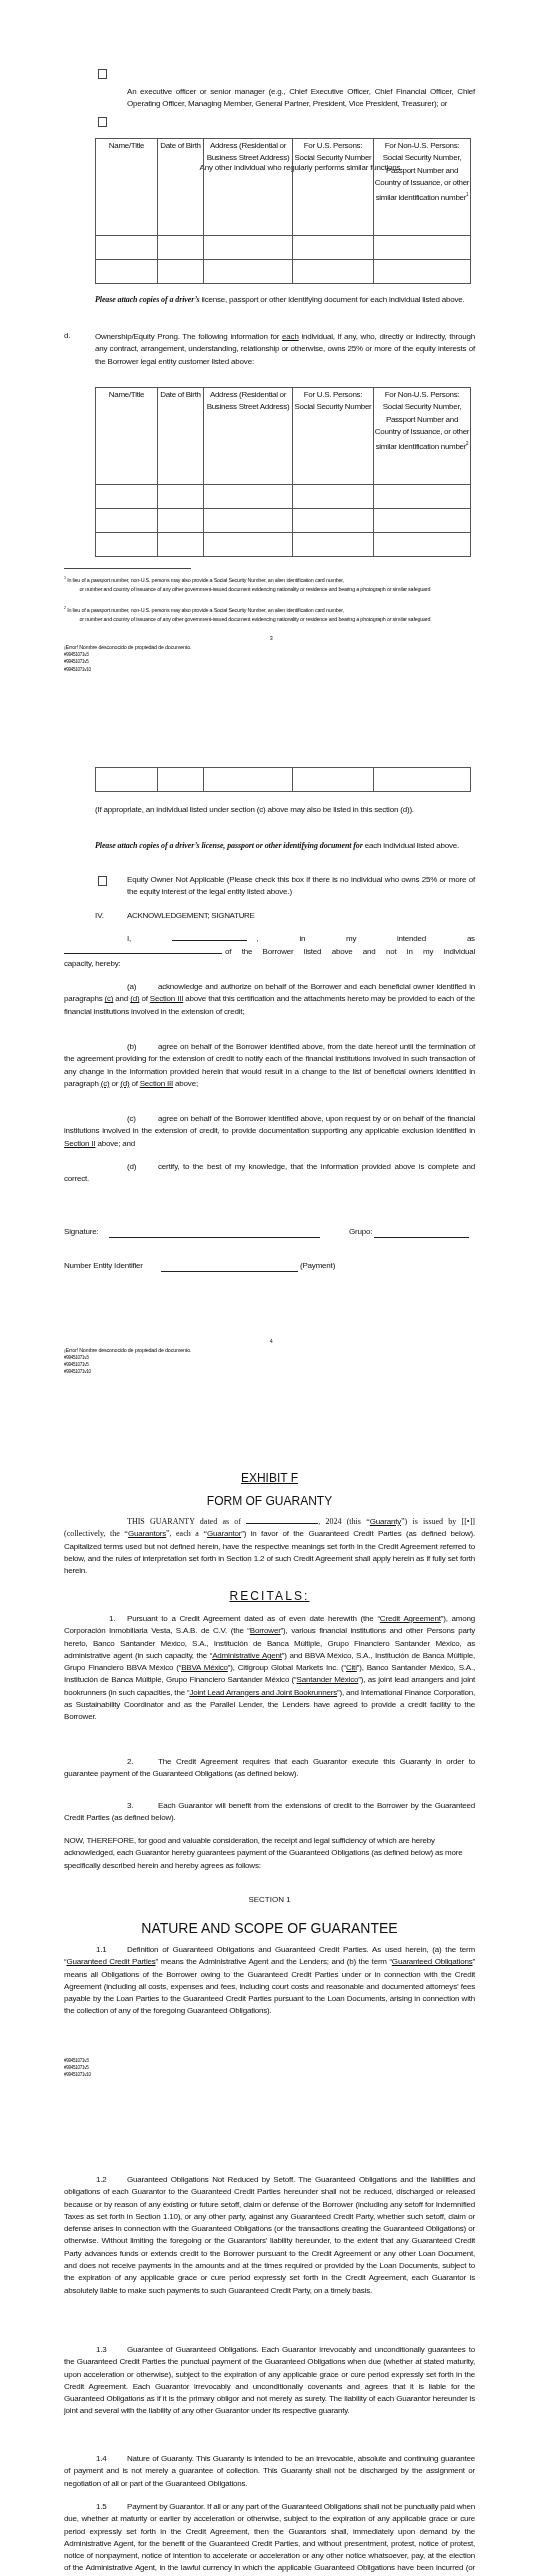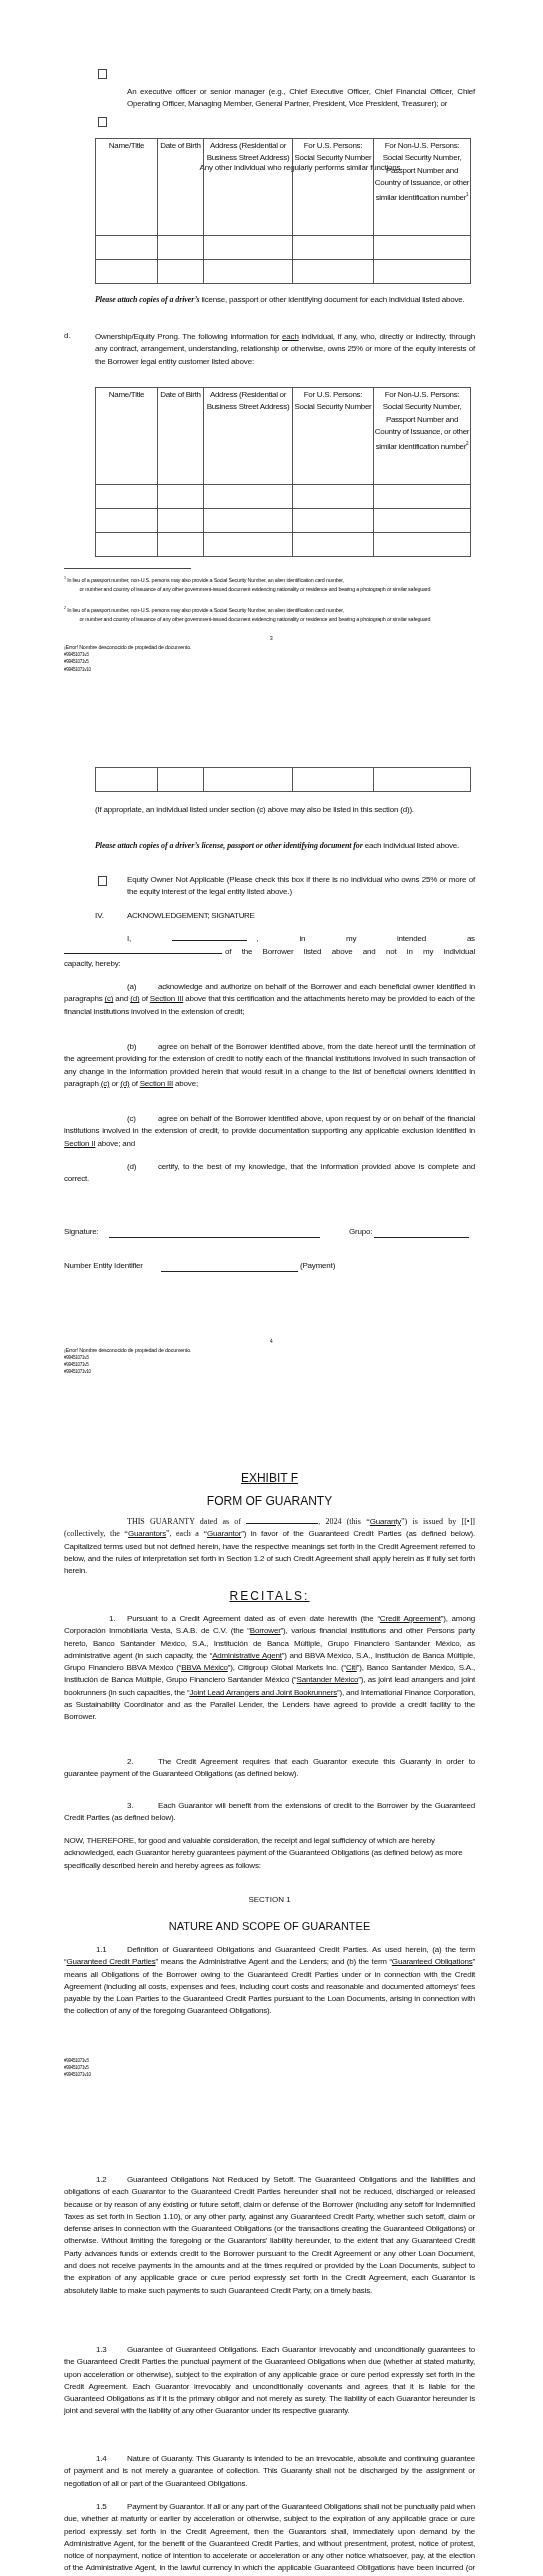--- a/index.html
+++ b/index.html
@@ -223,21 +223,21 @@
 
   <p class="p" style="top:1613px; text-indent:45px;"><span class="num-tab" style="width:18px; text-indent:0;">1.</span><span>Pursuant to a Credit Agreement dated as of even date herewith (the “</span><span class="u">Credit Agreement</span><span>”), among Corporación Inmobiliaria Vesta, S.A.B. de C.V. (the “</span><span class="u">Borrower</span><span>”), various financial institutions and other Persons party hereto, Banco Santander México, S.A., Institución de Banca Múltiple, Grupo Financiero Santander México, as administrative agent (in such capacity, the “</span><span class="u">Administrative Agent</span><span>”) and BBVA México, S.A., Institución de Banca Múltiple, Grupo Financiero BBVA México (“</span><span class="u">BBVA México</span><span>”), Citigroup Global Markets Inc. (“</span><span class="u">Citi</span><span>”), Banco Santander México, S.A., Institución de Banca Múltiple, Grupo Financiero Santander México (“</span><span class="u">Santander México</span><span>”), as joint lead arrangers and joint bookrunners (in such capacities, the “</span><span class="u">Joint Lead Arrangers and Joint Bookrunners</span><span>”), and International Finance Corporation, as Sustainability Coordinator and as the Parallel Lender, the Lenders have agreed to provide a credit facility to the Borrower.</span></p>
 
   <p class="p" style="top:1756px; text-indent:63px;"><span class="num-tab" style="width:31px; text-indent:0;">2.</span><span>The Credit Agreement requires that each Guarantor execute this Guaranty in order to guarantee payment of the Guaranteed Obligations (as defined below).</span></p>
 
   <p class="p" style="top:1800px; text-indent:63px;"><span class="num-tab" style="width:31px; text-indent:0;">3.</span><span>Each Guarantor will benefit from the extensions of credit to the Borrower by the Guaranteed Credit Parties (as defined below).</span></p>
 
   <p class="p" style="top:1835px; text-align:left; width:407px;">NOW, THEREFORE, for good and valuable consideration, the receipt and legal sufficiency of which are hereby acknowledged, each Guarantor hereby guarantees payment of the Guaranteed Obligations (as defined below) as more specifically described herein and hereby agrees as follows:</p>
 
   <div class="center" style="top:1895px; font-size:8px;">SECTION 1</div>
-  <div class="center" style="top:1920px; font-size:11px;">NATURE AND SCOPE OF GUARANTEE</div>
+  <div class="center" style="top:1920px; font-size:14px;">NATURE AND SCOPE OF GUARANTEE</div>
 
   <p class="p" style="top:1944px; text-indent:32px;"><span class="num-tab" style="width:31px; text-indent:0;">1.1</span><span>Definition of Guaranteed Obligations and Guaranteed Credit Parties. As used herein, (a) the term “</span><span class="u">Guaranteed Credit Parties</span><span>” means the Administrative Agent and the Lenders; and (b) the term “</span><span class="u">Guaranteed Obligations</span><span>” means all Obligations of the Borrower owing to the Guaranteed Credit Parties under or in connection with the Credit Agreement (including all costs, expenses and fees, including court costs and reasonable and documented attorneys’ fees payable by the Loan Parties to the Guaranteed Credit Parties pursuant to the Loan Documents, arising in connection with the collection of any of the foregoing Guaranteed Obligations).</span></p>
 
   <div class="ver" style="top:2057px;">#99451071v3</div>
   <div class="ver" style="top:2064px;">#99451071v5</div>
   <div class="ver" style="top:2071px;">#99451071v10</div>
 
   <p class="p" style="top:2174px; text-indent:32px;"><span class="num-tab" style="width:31px; text-indent:0;">1.2</span><span>Guaranteed Obligations Not Reduced by Setoff. The Guaranteed Obligations and the liabilities and obligations of each Guarantor to the Guaranteed Credit Parties hereunder shall not be reduced, discharged or released because or by reason of any existing or future setoff, claim or defense of the Borrower (including any setoff for Indemnified Taxes as set forth in Section 1.10), or any other party, against any Guaranteed Credit Party, whether such setoff, claim or defense arises in connection with the Guaranteed Obligations (or the transactions creating the Guaranteed Obligations) or otherwise. Without limiting the foregoing or the Guarantors’ liability hereunder, to the extent that any Guaranteed Credit Party advances funds or extends credit to the Borrower pursuant to the Credit Agreement or any other Loan Document, and does not receive payments in the amounts and at the times required or provided by the Loan Documents, subject to the expiration of any applicable grace or cure period expressly set forth in the Credit Agreement, each Guarantor is absolutely liable to make such payments to such Guaranteed Credit Party, on a timely basis.</span></p>
 
   <p class="p" style="top:2344px; text-indent:32px;"><span class="num-tab" style="width:31px; text-indent:0;">1.3</span><span>Guarantee of Guaranteed Obligations. Each Guarantor irrevocably and unconditionally guarantees to the Guaranteed Credit Parties the punctual payment of the Guaranteed Obligations when due (whether at stated maturity, upon acceleration or otherwise), subject to the expiration of any applicable grace or cure period expressly set forth in the Credit Agreement. Each Guarantor irrevocably and unconditionally covenants and agrees that it is liable for the Guaranteed Obligations as if it is the primary obligor and not merely as surety. The liability of each Guarantor hereunder is joint and several with the liability of any other Guarantor under its respective guaranty.</span></p>

